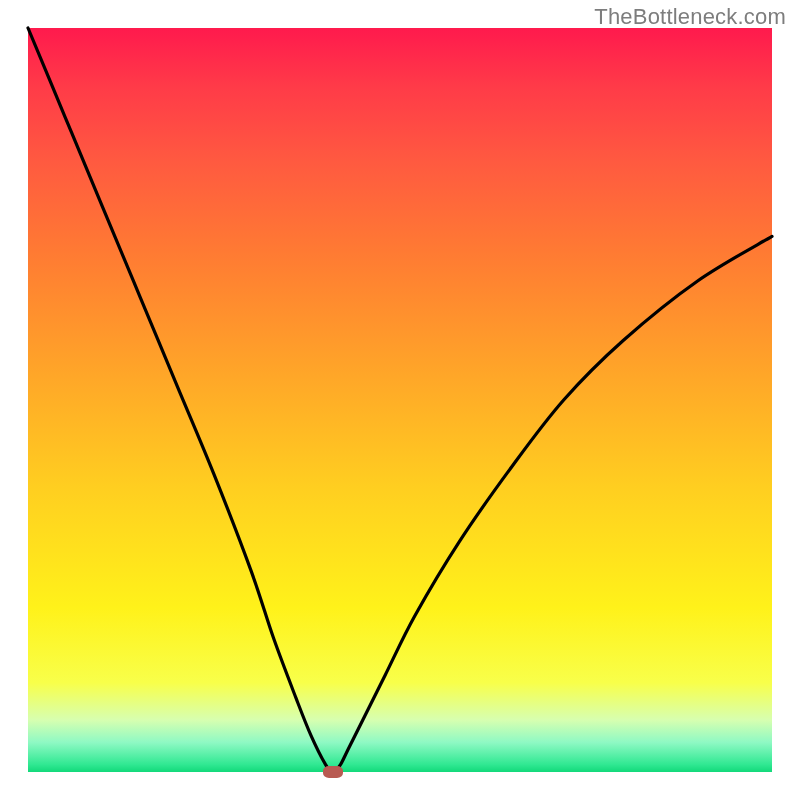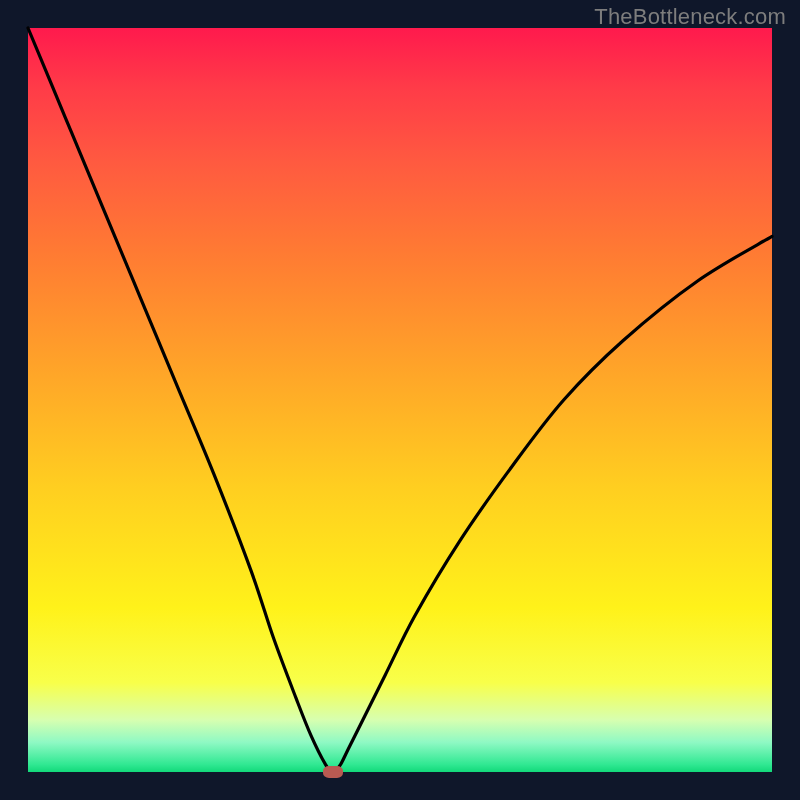--- a/index.html
+++ b/index.html
@@ -10,21 +10,21 @@
     background: #000;
     overflow: hidden;
     font-family: Arial, Helvetica, sans-serif;
   }
   .frame {
     position: absolute;
     left: 0;
     top: 0;
     width: 800px;
     height: 800px;
-    background: #0f172a;
+    background: #ffffff;
   }
   .plot-area {
     position: absolute;
     left: 28px;
     top: 28px;
     width: 744px;
     height: 744px;
     background: linear-gradient(to bottom,
       #ff1a4d 0%,
       #ff3b48 8%,

